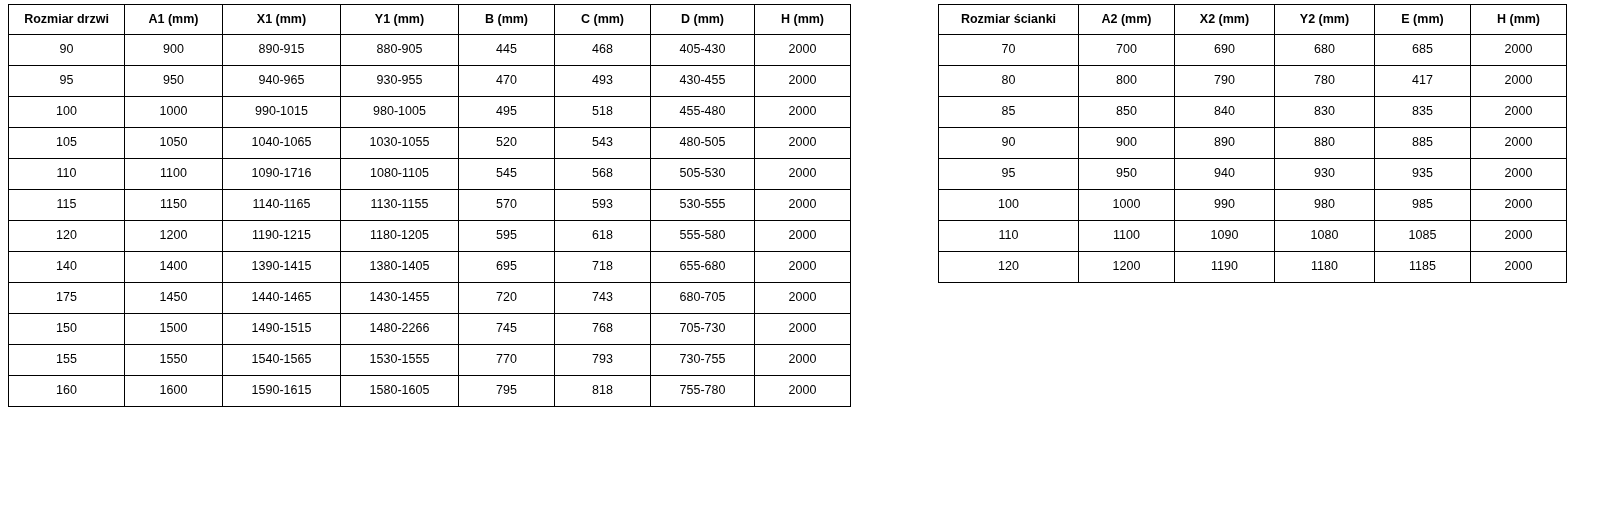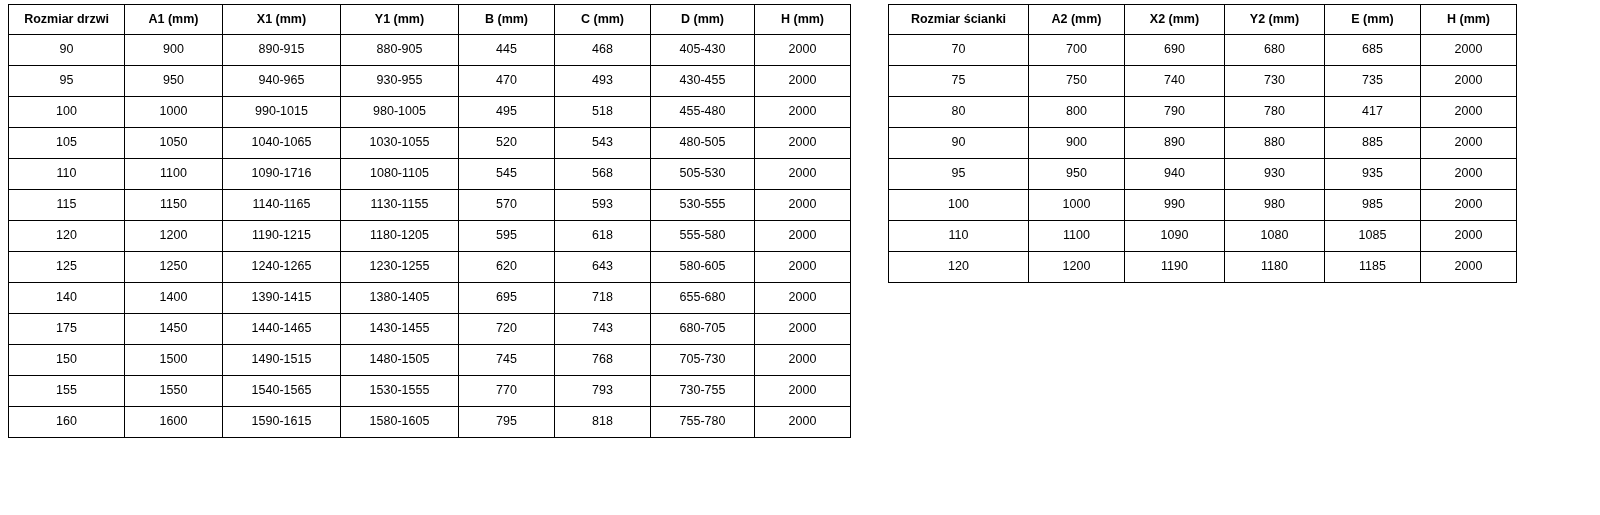--- a/index.html
+++ b/index.html
@@ -17,21 +17,21 @@
   .page {
     position: relative;
     width: 1600px;
     height: 447px;
   }
   .table-wrap {
     position: absolute;
     top: 4px;
   }
   #doors-wrap { left: 8px; }
-  #walls-wrap { left: 888px; }
+  #walls-wrap { left: 938px; }
 
   table.spec {
     border-collapse: collapse;
     table-layout: fixed;
   }
   table.spec th,
   table.spec td {
     border: 1px solid #000000;
     text-align: center;
     vertical-align: middle;
@@ -162,30 +162,20 @@
           <td>120</td>
           <td>1200</td>
           <td>1190-1215</td>
           <td>1180-1205</td>
           <td>595</td>
           <td>618</td>
           <td>555-580</td>
           <td>2000</td>
         </tr>
         <tr>
-          <td>125</td>
-          <td>1250</td>
-          <td>1240-1265</td>
-          <td>1230-1255</td>
-          <td>620</td>
-          <td>643</td>
-          <td>580-605</td>
-          <td>2000</td>
-        </tr>
-        <tr>
           <td>140</td>
           <td>1400</td>
           <td>1390-1415</td>
           <td>1380-1405</td>
           <td>695</td>
           <td>718</td>
           <td>655-680</td>
           <td>2000</td>
         </tr>
         <tr>
@@ -195,21 +185,21 @@
           <td>1430-1455</td>
           <td>720</td>
           <td>743</td>
           <td>680-705</td>
           <td>2000</td>
         </tr>
         <tr>
           <td>150</td>
           <td>1500</td>
           <td>1490-1515</td>
-          <td>1480-1505</td>
+          <td>1480-2266</td>
           <td>745</td>
           <td>768</td>
           <td>705-730</td>
           <td>2000</td>
         </tr>
         <tr>
           <td>155</td>
           <td>1550</td>
           <td>1540-1565</td>
           <td>1530-1555</td>
@@ -255,36 +245,36 @@
       <tbody>
         <tr>
           <td>70</td>
           <td>700</td>
           <td>690</td>
           <td>680</td>
           <td>685</td>
           <td>2000</td>
         </tr>
         <tr>
-          <td>75</td>
-          <td>750</td>
-          <td>740</td>
-          <td>730</td>
-          <td>735</td>
-          <td>2000</td>
-        </tr>
-        <tr>
           <td>80</td>
           <td>800</td>
           <td>790</td>
           <td>780</td>
           <td>417</td>
           <td>2000</td>
         </tr>
         <tr>
+          <td>85</td>
+          <td>850</td>
+          <td>840</td>
+          <td>830</td>
+          <td>835</td>
+          <td>2000</td>
+        </tr>
+        <tr>
           <td>90</td>
           <td>900</td>
           <td>890</td>
           <td>880</td>
           <td>885</td>
           <td>2000</td>
         </tr>
         <tr>
           <td>95</td>
           <td>950</td>

